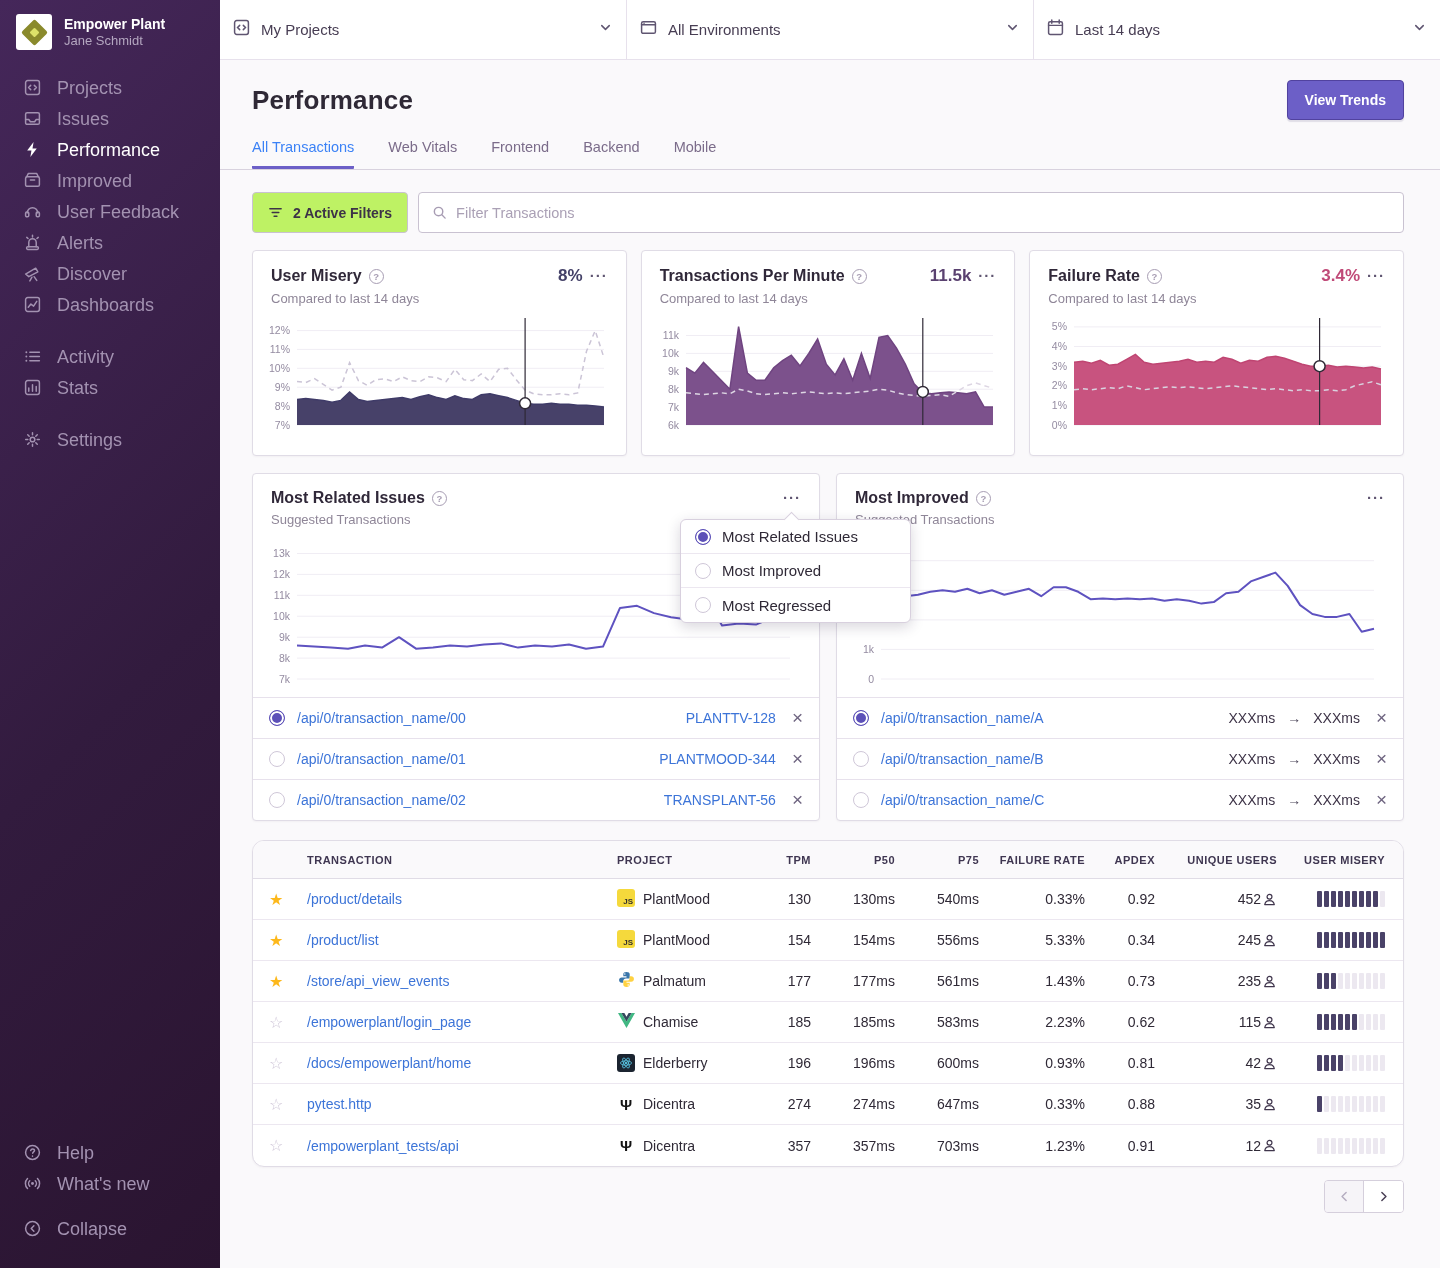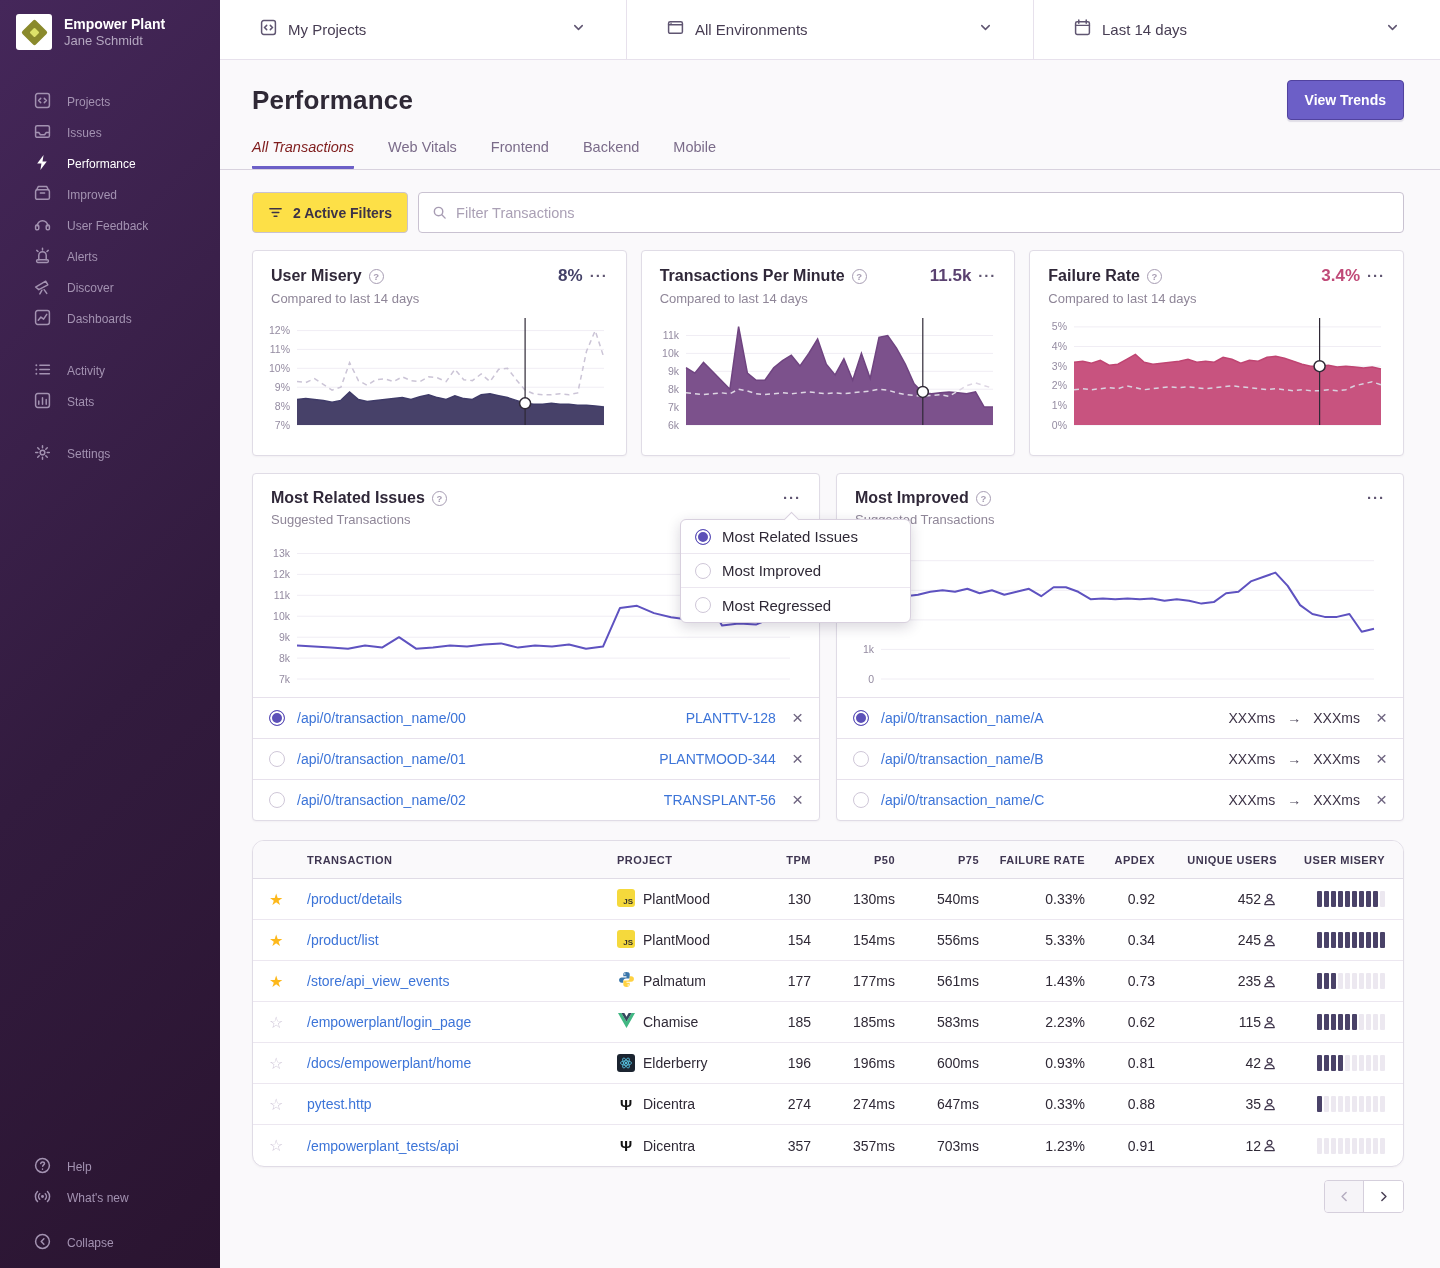--- a/index.html
+++ b/index.html
@@ -11,51 +11,51 @@
   .sidebar { width:220px; flex:0 0 220px; background:linear-gradient(135deg,#45275a 0%,#321b3e 55%,#2a1430 100%); color:#a79ab4; display:flex; flex-direction:column; padding:14px 0 18px; }
   .org { display:flex; align-items:center; gap:12px; padding:0 16px; cursor:pointer; }
   .org-logo { width:36px; height:36px; background:#fff; border-radius:3px; display:flex; align-items:center; justify-content:center; }
   .org-diamond { width:19px; height:19px; background:#8a8a2c; transform:rotate(45deg); display:flex; align-items:center; justify-content:center; border-radius:2px; }
   .org-spark { width:7px; height:7px; background:#dde26a; border-radius:1px; }
   .org-name { color:#fff; font-weight:bold; font-size:14px; line-height:17px; }
   .org-user { color:#b4a7c0; font-size:13px; line-height:16px; }
   nav.group { display:flex; flex-direction:column; }
   .nav-primary { margin-top:28px; }
   .nav-sec { margin-top:21px; }
-  .nav-item { display:flex; align-items:flex-end; gap:16px; height:31px; padding-left:33px; font-size:12px; color:#a392b1; cursor:pointer; text-decoration:none; }
+  .nav-item { display:flex; align-items:flex-start; gap:16px; height:31px; padding-left:23px; font-size:18px; color:#a392b1; cursor:pointer; text-decoration:none; }
   .nav-item.active { color:#ffffff; }
   .nav-item .nic { width:18px; height:18px; flex:0 0 18px; display:flex; align-items:center; justify-content:center; }
   .nic svg { width:17px; height:17px; stroke:currentColor; fill:none; stroke-width:1.4; stroke-linecap:round; stroke-linejoin:round; }
   .sidebar-spacer { flex:1; }
   .collapse-item { margin-top:14px; }
 
   
   .content { flex:1; display:flex; flex-direction:column; min-width:0; }
 
   
   .topbar { height:60px; background:#fff; border-bottom:1px solid #e7e1ec; display:flex; }
-  .tb-sec { flex:1; display:flex; align-items:center; padding:0 40px; gap:11px; border-right:1px solid #e7e1ec; cursor:pointer; }
+  .tb-sec { flex:1; display:flex; align-items:center; padding:0 13px; gap:11px; border-right:1px solid #e7e1ec; cursor:pointer; }
   .tb-sec:last-child { border-right:none; }
   .tb-label { font-size:15px; color:#473d53; flex:1; }
   .tb-ic svg { width:17px; height:17px; stroke:#5f5571; fill:none; stroke-width:1.4; stroke-linecap:round; }
   .chev svg { width:15px; height:15px; stroke:#5f5571; fill:none; stroke-width:1.6; stroke-linecap:round; stroke-linejoin:round; }
 
   
   .page-head { background:#faf9fb; border-bottom:1px solid #d8d2de; padding:0 36px 0 32px; }
   .title-row { display:flex; align-items:center; justify-content:space-between; padding-top:20px; }
   .page-title { font-size:26px; font-weight:600; color:#2f2936; letter-spacing:.2px; }
   .btn-primary { background:#6C5FC7; color:#fff; font-weight:bold; font-size:14px; font-family:inherit; padding:11px 17px; border:1px solid #51429f; border-radius:4px; cursor:pointer; box-shadow:0 2px 1px rgba(45,30,90,.12); }
   .tabs { display:flex; gap:34px; margin-top:19px; }
   .tab { font-size:14.5px; color:#7b6c8a; padding-bottom:11px; cursor:pointer; border-bottom:3px solid transparent; border-radius:1px; }
-  .tab.active { color:#7f1d1d; border-bottom-color:#6C5FC7;font-style:italic; }
+  .tab.active { color:#3b82f6; border-bottom-color:#6C5FC7; }
 
   
   .main { padding:22px 36px 0 32px; }
   .filter-row { display:flex; gap:10px; margin-bottom:17px; }
-  .btn-filter { display:flex; align-items:center; gap:10px; background:#fde047; border:1px solid #c9c2d1; border-radius:4px; height:41px; padding:0 15px; font-size:14px; font-weight:bold; color:#3d3347; font-family:inherit; cursor:pointer; }
+  .btn-filter { display:flex; align-items:center; gap:10px; background:#bef264; border:1px solid #c9c2d1; border-radius:4px; height:41px; padding:0 15px; font-size:14px; font-weight:bold; color:#3d3347; font-family:inherit; cursor:pointer; }
   .btn-filter svg { width:15px; height:15px; stroke:#3d3347; stroke-width:1.6; stroke-linecap:round; fill:none; }
   .search-box { flex:1; display:flex; align-items:center; gap:9px; background:#fff; border:1px solid #c9c2d1; border-radius:4px; height:41px; padding:0 13px; }
   .search-box svg { width:15px; height:15px; stroke:#a79cb3; stroke-width:1.5; fill:none; stroke-linecap:round; }
   .search-box input { border:none; outline:none; flex:1; font-size:14.5px; font-family:inherit; color:#3d3347; background:transparent; }
   .search-box input::placeholder { color:#aaa0b5; }
 
   
   .card { background:#fff; border:1px solid #e0dce6; border-radius:4px; box-shadow:0 1px 2px rgba(40,25,60,.04); }
   .card-head { display:flex; align-items:center; padding:15px 18px 0; gap:7px; }
   .card-title { font-size:16px; font-weight:600; color:#302839; }

